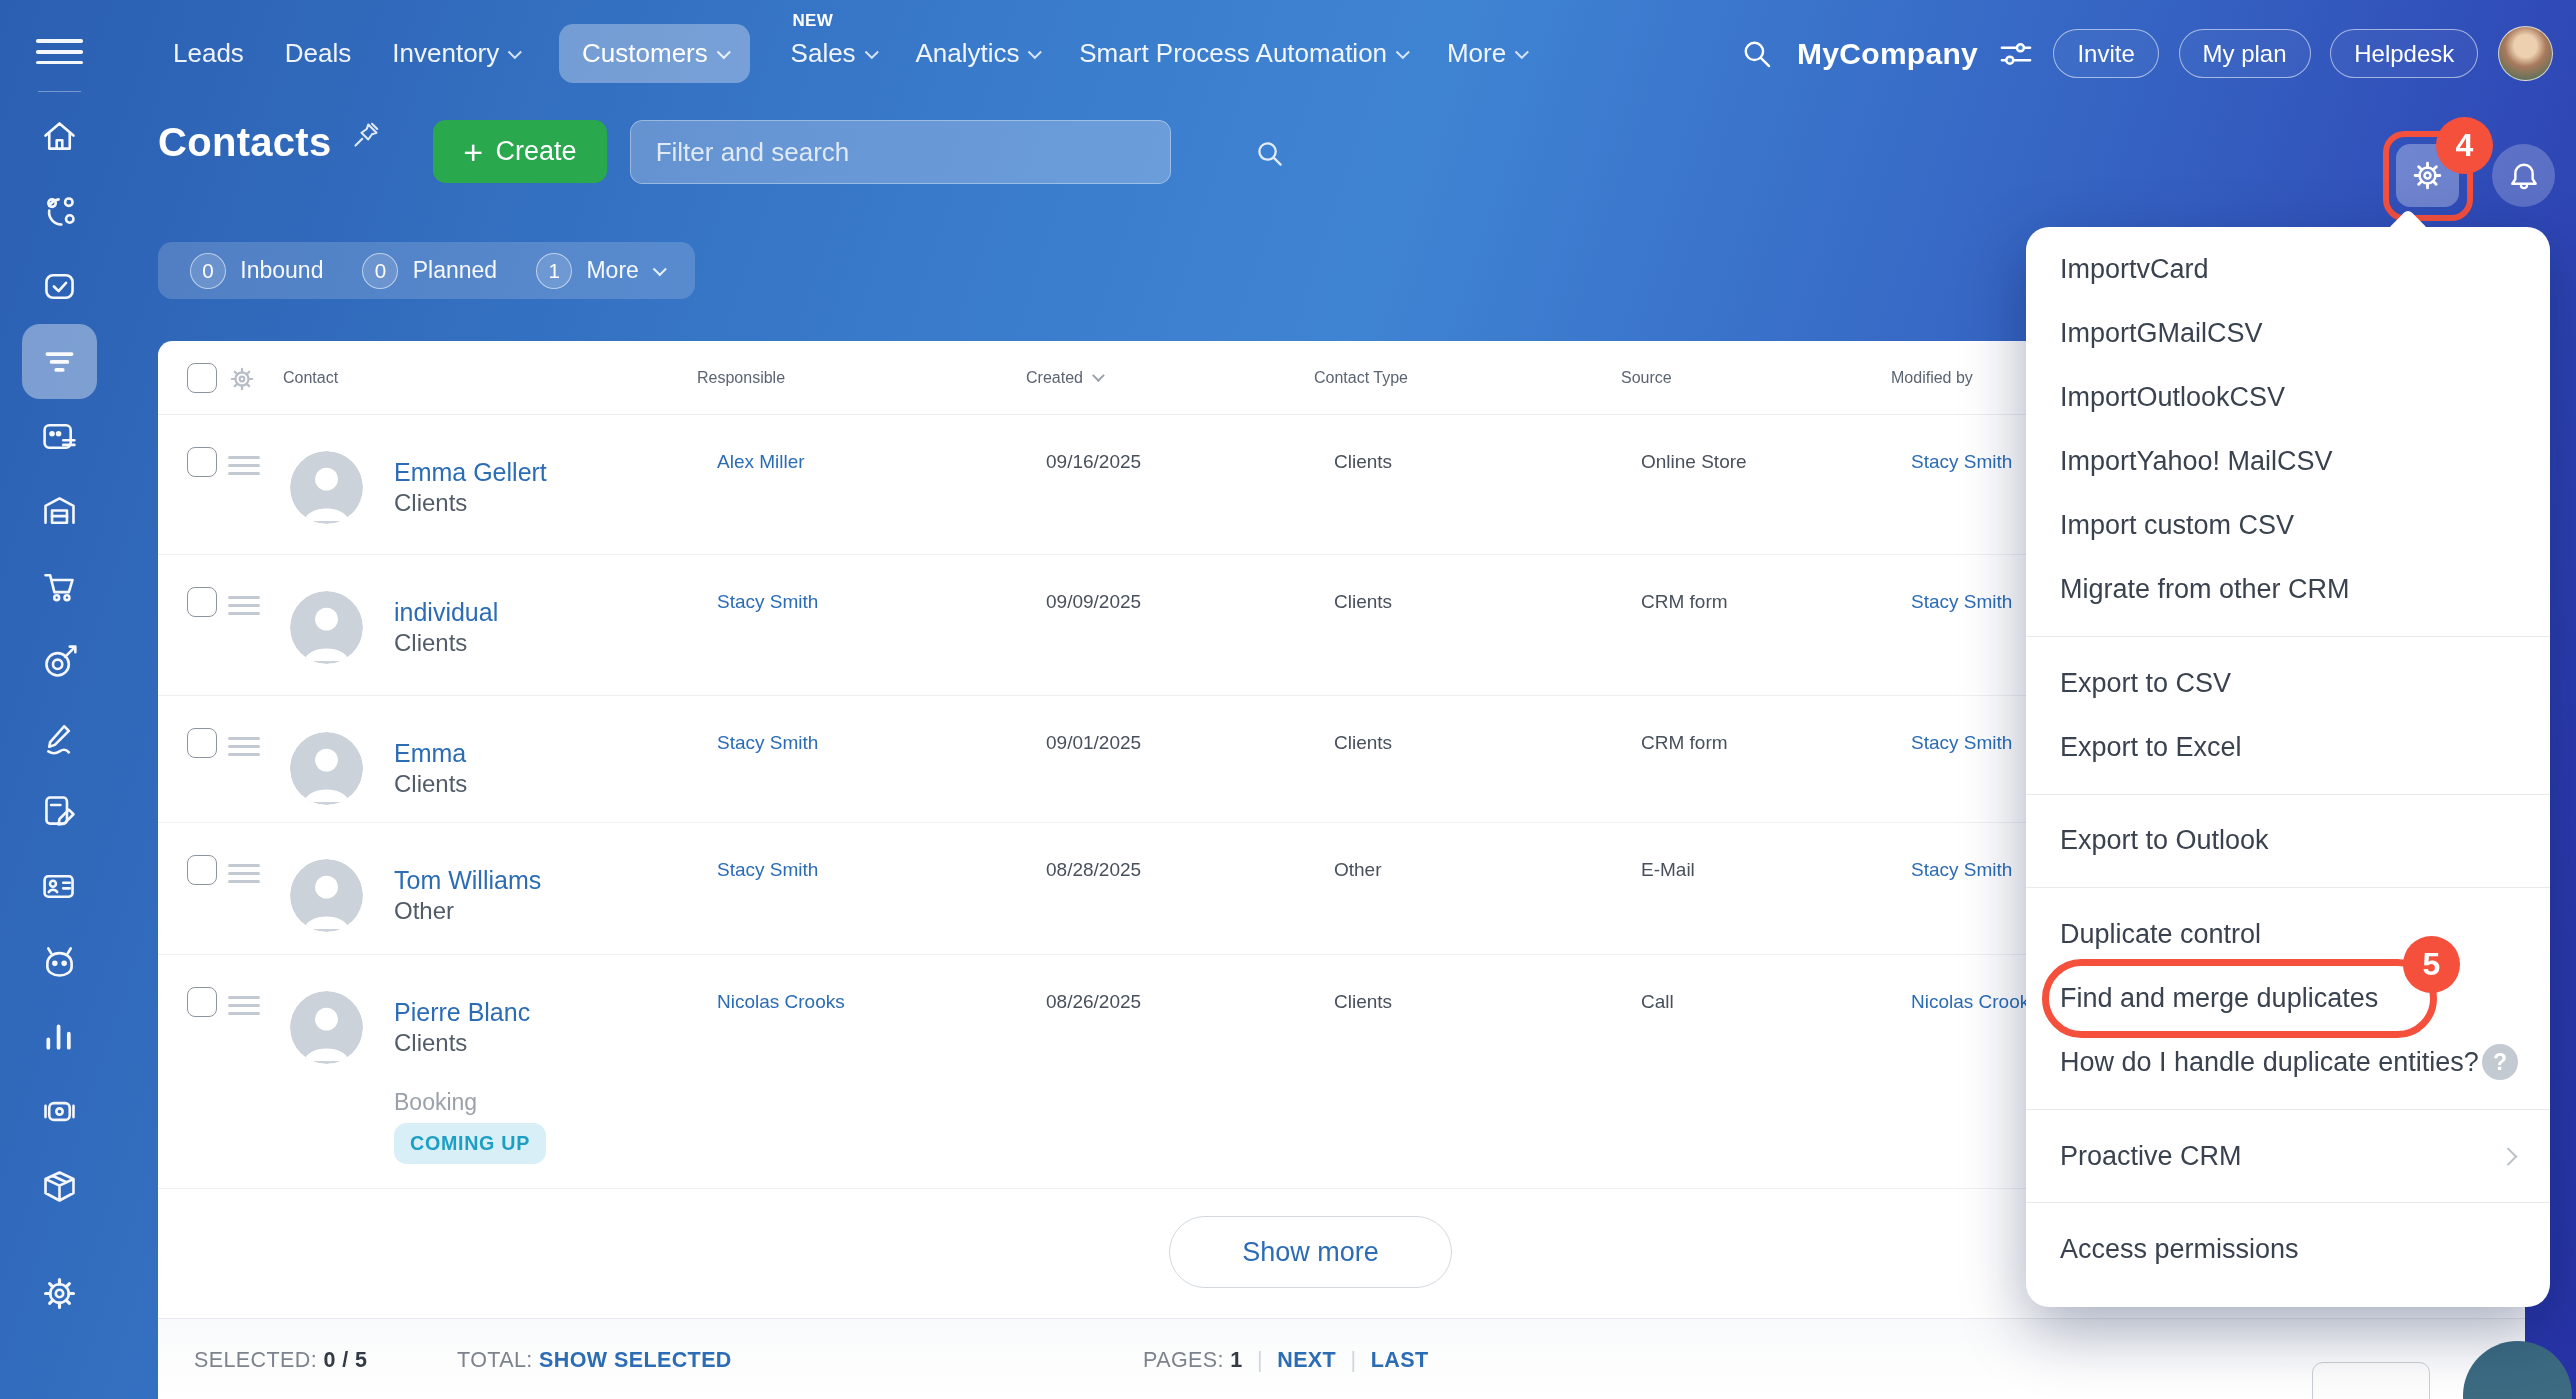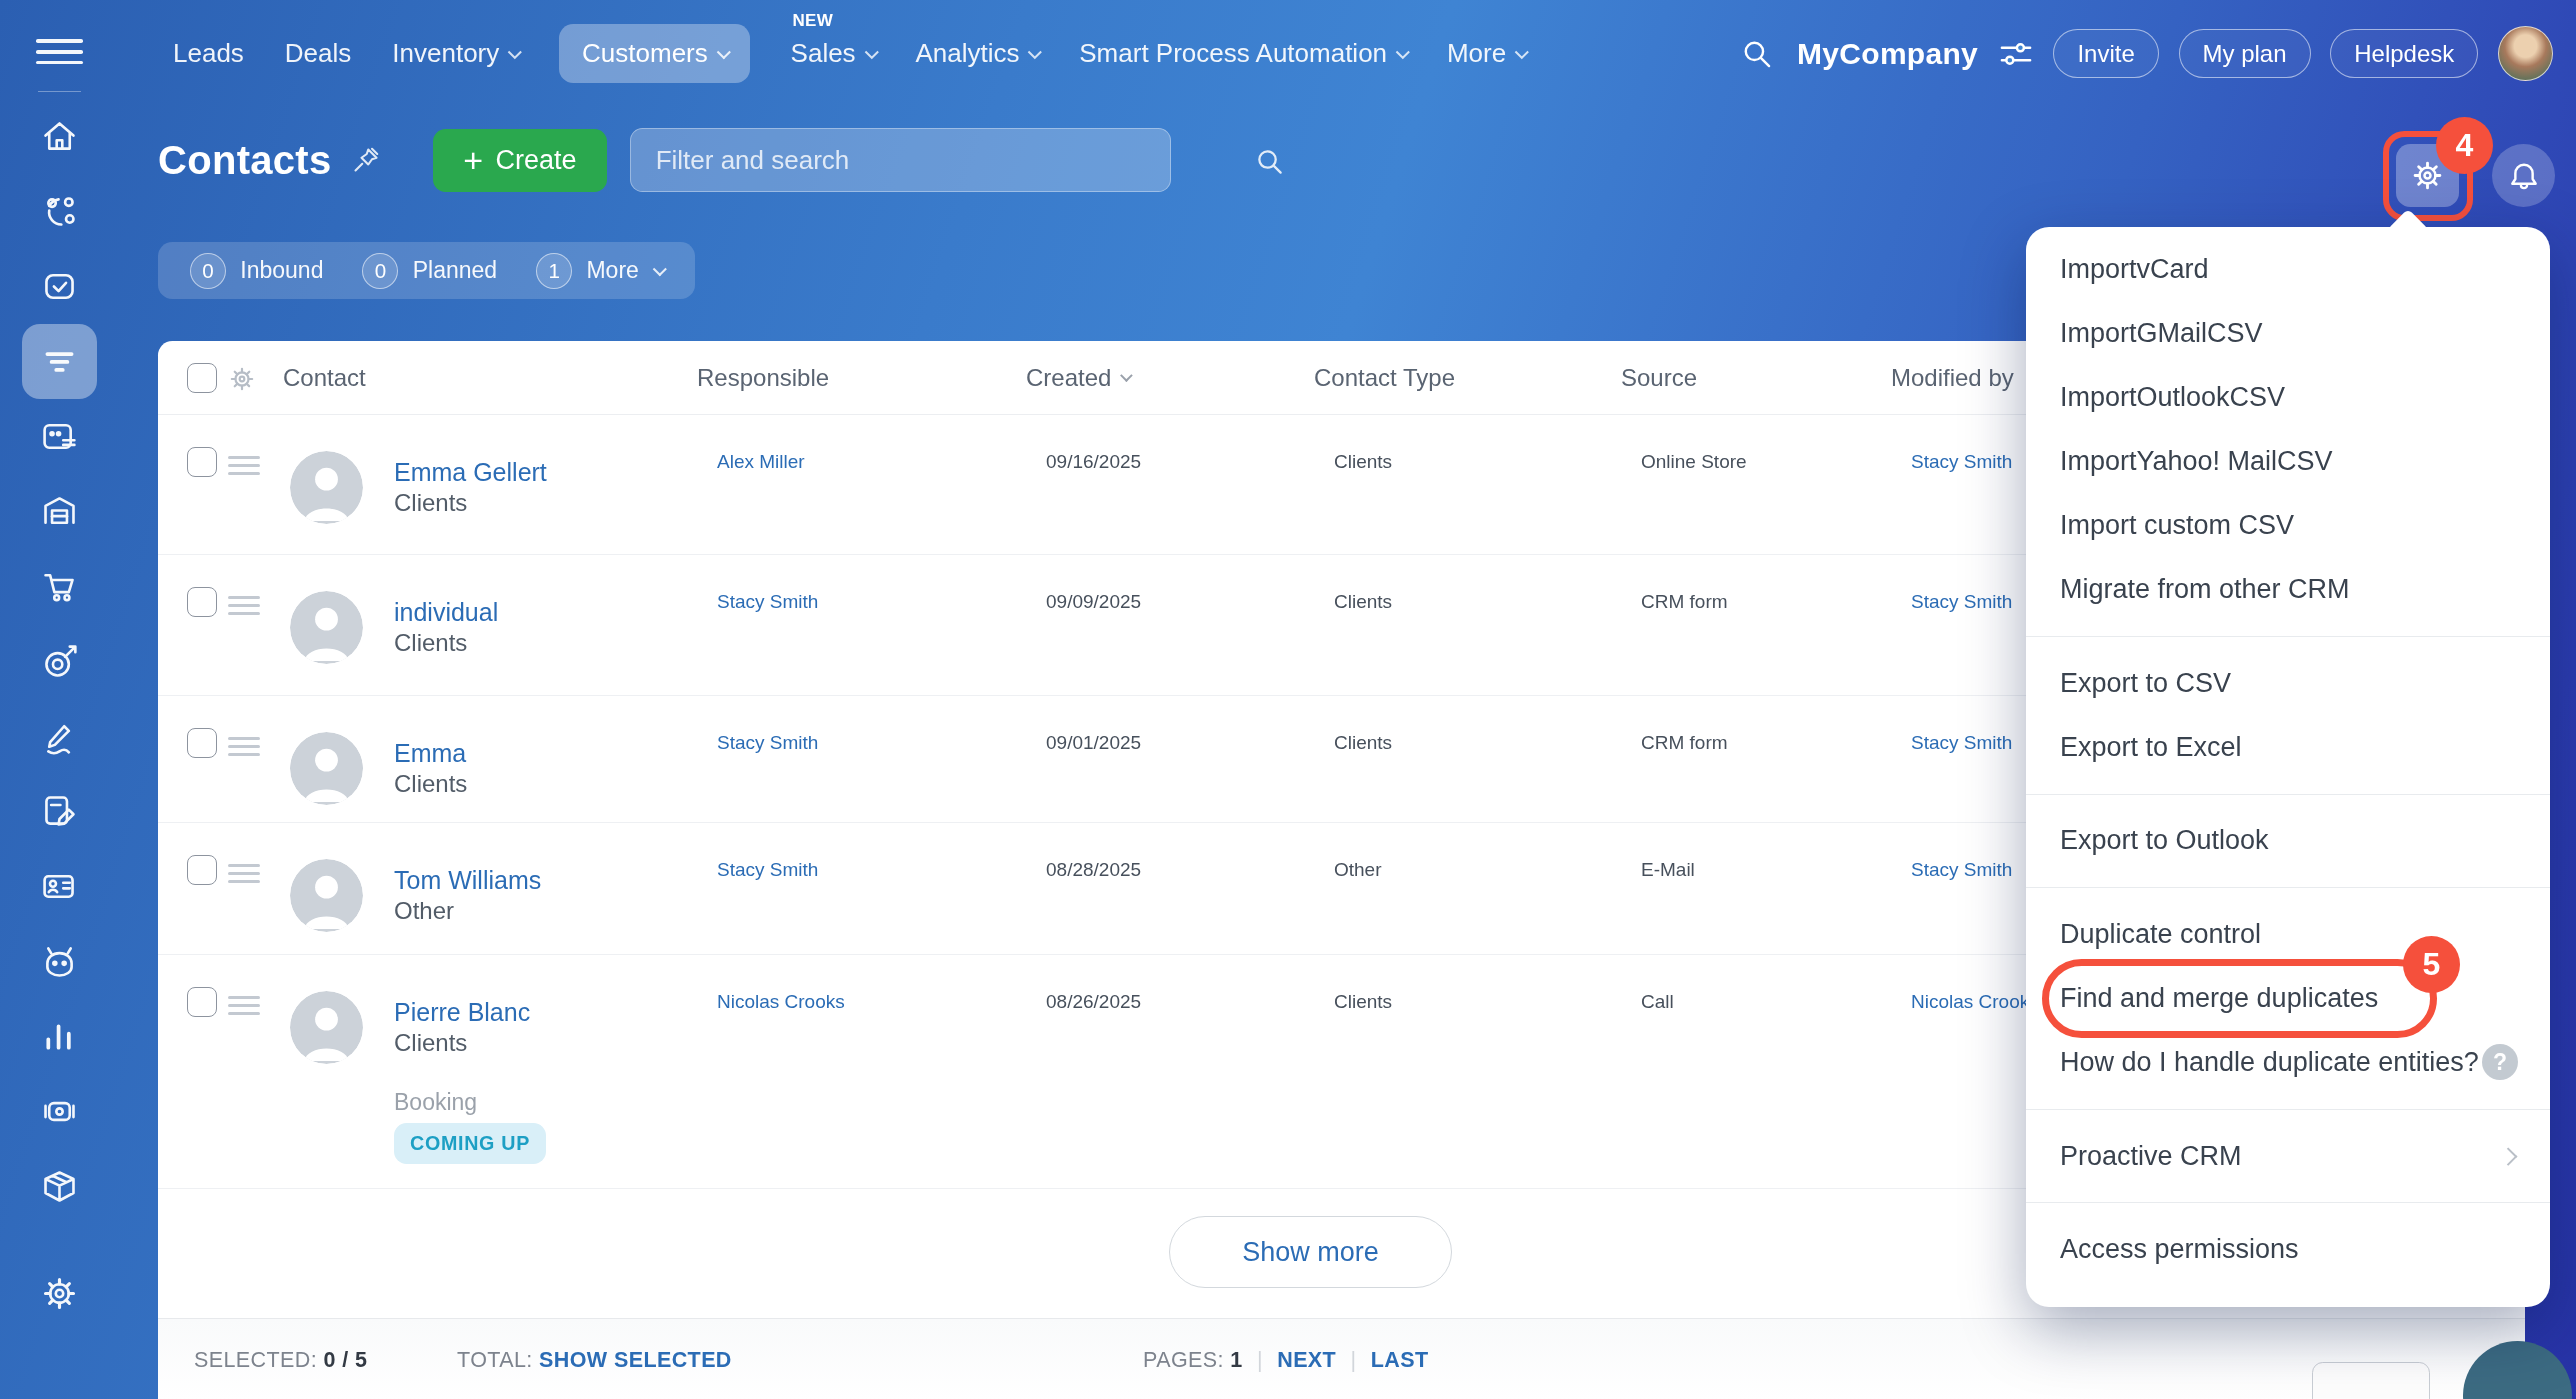--- a/index.html
+++ b/index.html
@@ -25,42 +25,42 @@
   .nav-item.active { background:rgba(255,255,255,.32); padding:14.3px 23px; border-radius:14.3px; color:#fff; }
   .chev { width:9.8px; height:9.8px; border-right:2.2px solid currentColor; border-bottom:2.2px solid currentColor; transform:rotate(45deg) translateY(-2.7px); opacity:.85; }
   .new-badge { position:absolute; top:-27px; left:1.8px; font-size:17px; font-weight:bold; letter-spacing:0.4px; color:#fff; }
   .top-right { margin-left:auto; display:flex; align-items:center; gap:19.7px; padding-right:23px; }
   .top-search { width:41px; height:41px; display:flex; align-items:center; justify-content:center; cursor:pointer; }
   .company { font-size:30px; font-weight:bold; letter-spacing:0.3px; }
   .sliders { width:36px; height:30px; cursor:pointer; }
   .pill-btn { border:1.8px solid rgba(255,255,255,.55); border-radius:894px; padding:9.8px 23px; font-size:24px; color:#fff; cursor:pointer; background:rgba(255,255,255,.04); white-space:nowrap; }
   .user-avatar { width:55px; height:55px; border-radius:50%; border:1.8px solid rgba(255,255,255,.7); background:radial-gradient(circle at 50% 36%, #ecd0af 0 26%, #a8795c 48%, #64725a 78%, #42503e 100%); cursor:pointer; }
   
-  .page-head { position:absolute; left:158px; top:128px; display:flex; align-items:center; z-index:6; }
+  .page-head { position:absolute; left:158px; top:120px; display:flex; z-index:6; }
   .page-title { color:#fff; font-size:40px; font-weight:600; letter-spacing:0.3px; }
   .pin { margin-left:19.7px; opacity:.85; cursor:pointer; }
   .create-btn { margin-left:52px; background:#2aa84e; color:#fff; border:none; border-radius:12.5px; height:63px; padding:0 30px; font-size:27px; font-family:inherit; display:flex; align-items:center; gap:12.5px; cursor:pointer; }
   .create-btn .plus { font-size:34px; font-weight:300; line-height:0; }
   .filter-input { margin-left:23px; width:541px; height:64px; background:rgba(255,255,255,.24); border:0.9px solid rgba(255,255,255,.35); border-radius:12.5px; padding:0 63px 0 25px; font-size:26px; color:#fff; font-family:inherit; outline:none; }
   .filter-input::placeholder { color:rgba(255,255,255,.8); }
   .input-search-ic { position:absolute; left:1094px; top:16px; opacity:.85; pointer-events:none; }
   
   .gear-btn { position:absolute; left:2396px; top:144px; width:63px; height:63px; border-radius:14.3px; background:rgba(255,255,255,.30); display:flex; align-items:center; justify-content:center; cursor:pointer; z-index:20; }
   .gear-ring { position:absolute; left:2383px; top:131px; width:90px; height:90px; border:6.3px solid #f5503c; border-radius:21.5px; z-index:21; pointer-events:none; }
   .badge-step { background:#f5503c; color:#fff; font-weight:bold; border-radius:50%; display:flex; align-items:center; justify-content:center; }
   .badge-4 { position:absolute; left:2436px; top:117px; width:57px; height:57px; font-size:32px; z-index:25; }
   .bell-btn { position:absolute; left:2492px; top:144px; width:63px; height:63px; border-radius:50%; background:rgba(255,255,255,.22); display:flex; align-items:center; justify-content:center; cursor:pointer; z-index:20; }
   
   .chips { position:absolute; left:158px; top:242px; height:57px; background:rgba(255,255,255,.17); border-radius:14.3px; display:flex; align-items:center; gap:39px; padding:0 32px; z-index:6; }
   .chip { display:flex; align-items:center; gap:14.3px; color:#fff; cursor:pointer; }
   .chip-count { width:36px; height:36px; border-radius:50%; border:1.8px solid rgba(255,255,255,.55); background:rgba(255,255,255,.14); font-size:20.6px; display:flex; align-items:center; justify-content:center; }
   .chip-label { font-size:23px; opacity:.95; }
   
   .card { position:absolute; left:158px; top:341px; width:2367px; bottom:0; background:#fff; border-radius:14.3px 14.3px 0 0; z-index:4; }
-  .thead { position:relative; height:74px; border-bottom:0.9px solid #eceef1; color:#5a6472; font-size:24px; }
+  .thead { position:relative; height:74px; border-bottom:0.9px solid #eceef1; color:#5a6472; font-size:16px; }
   .thead .hcell { position:absolute; top:50%; transform:translateY(-50%); display:flex; align-items:center; gap:9px; }
   .checkbox { position:absolute; width:30px; height:30px; border:1.8px solid #8d949f; border-radius:8px; background:#fff; cursor:pointer; }
   .thead .checkbox { left:29px; top:21.5px; }
   .thead-gear { position:absolute; left:68px; top:21.5px; cursor:pointer; }
   .sort-chev { width:9px; height:9px; border-right:2.2px solid #9aa1ab; border-bottom:2.2px solid #9aa1ab; transform:rotate(45deg) translateY(-2.7px); }
   .c-contact{left:125px;} .c-resp{left:539px;} .c-created{left:868px;} .c-type{left:1156px;} .c-source{left:1463px;} .c-mod{left:1733px;}
   .row { position:relative; border-bottom:0.9px solid #eef0f3; }
   .r1{height:140px;} .r2{height:141px;} .r3{height:127px;} .r4{height:132px;} .r5{height:234px;}
   .row .checkbox { left:29px; top:32px; }
   .row-burger { position:absolute; left:70px; top:36px; width:32px; cursor:pointer; }

